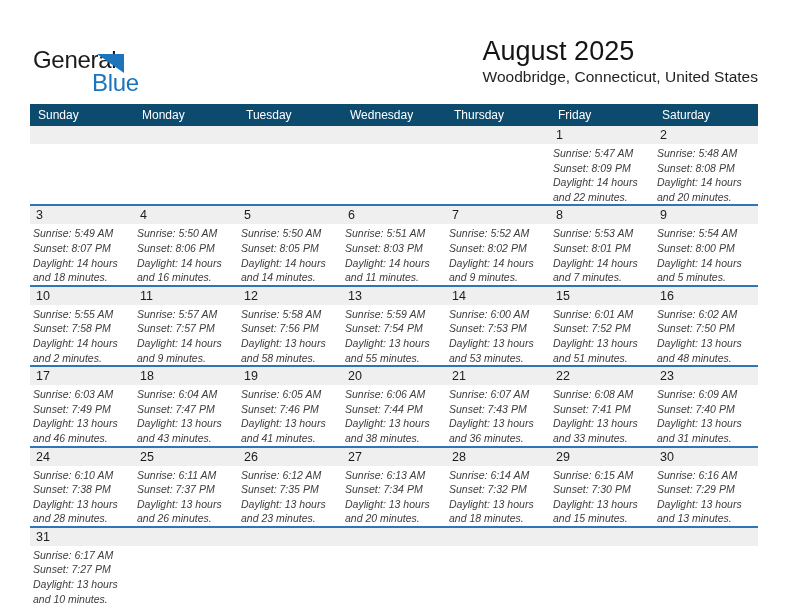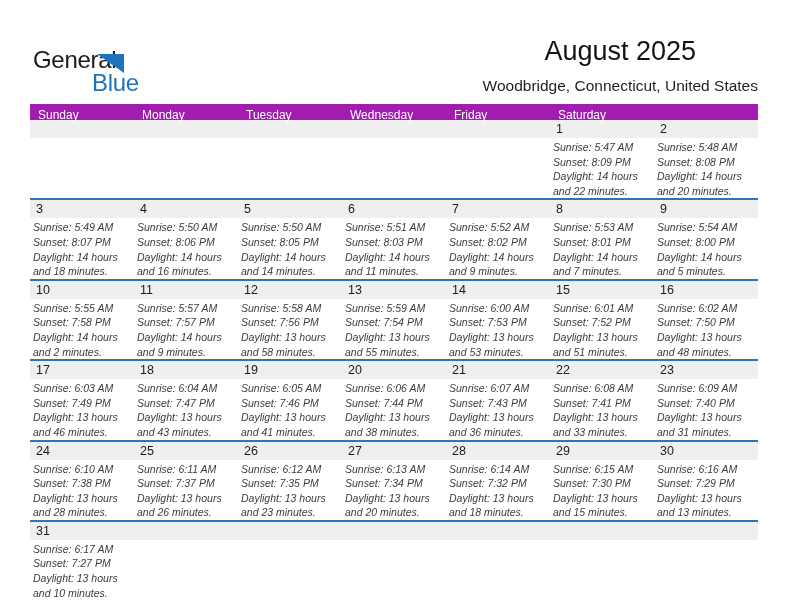--- a/index.html
+++ b/index.html
@@ -6,27 +6,27 @@
   .page{position:relative;width:792px;height:612px;background:#ffffff;overflow:hidden;
         font-family:"Liberation Sans",sans-serif;}
 
   
   .logo{position:absolute;left:33px;top:46px;width:120px;height:50px;}
   .logo-general{position:absolute;left:0;top:0;font-size:24px;font-weight:500;color:#1b1b1b;letter-spacing:-0.3px;}
   .logo-triangle{position:absolute;left:64px;top:8px;}
   .logo-blue{position:absolute;left:39px;top:23px;font-size:24px;font-weight:500;color:#1c75bc;letter-spacing:-0.3px;margin-left:20px;}
 
   
-  .title-block{position:absolute;top:36px;right:34px;text-align:center;}
+  .title-block{position:absolute;top:36px;right:34px;text-align:left;}
   .title{font-size:27px;color:#141414;line-height:30px;}
-  .subtitle{font-size:15.5px;color:#1f1f1f;margin-top:11px;}
+  .subtitle{font-size:15.5px;color:#1f1f1f;margin-top:2px;}
 
   
   .calendar{position:absolute;left:30px;top:104px;width:728px;}
-  .day-header-row{display:flex;background:#a21caf;height:16px;}
+  .day-header-row{display:flex;background:#0c4a6e;height:22px;}
   .day-header{width:104px;box-sizing:border-box;padding-left:8px;color:#ffffff;
               font-size:12px;line-height:22px;font-weight:400;}
   .date-band{display:flex;background:#efefef;height:18px;}
   .date-cell{width:104px;box-sizing:border-box;padding-left:6px;font-size:12.5px;
              line-height:19px;color:#1c1c1c;}
   .details-row{display:flex;}
   .detail-cell{width:104px;box-sizing:border-box;padding:2px 2px 0 3px;min-height:52px;
                font-size:10.5px;line-height:14.6px;color:#3c3c3c;font-style:italic;}
   .week-divider{height:2px;background:#2e75b6;}
 </style>
@@ -47,20 +47,21 @@
     <div class="title">August 2025</div>
     <div class="subtitle">Woodbridge, Connecticut, United States</div>
   </div>
 
   <div class="calendar">
     <div class="day-header-row">
         <div class="day-header">Sunday</div>
         <div class="day-header">Monday</div>
         <div class="day-header">Tuesday</div>
         <div class="day-header">Wednesday</div>
+        <div class="day-header">Thursday</div>
         <div class="day-header">Friday</div>
         <div class="day-header">Saturday</div>
       </div>
     <div>
         <div class="week">
           <div class="date-band">
             <div class="date-cell"></div>
             <div class="date-cell"></div>
             <div class="date-cell"></div>
             <div class="date-cell"></div>

